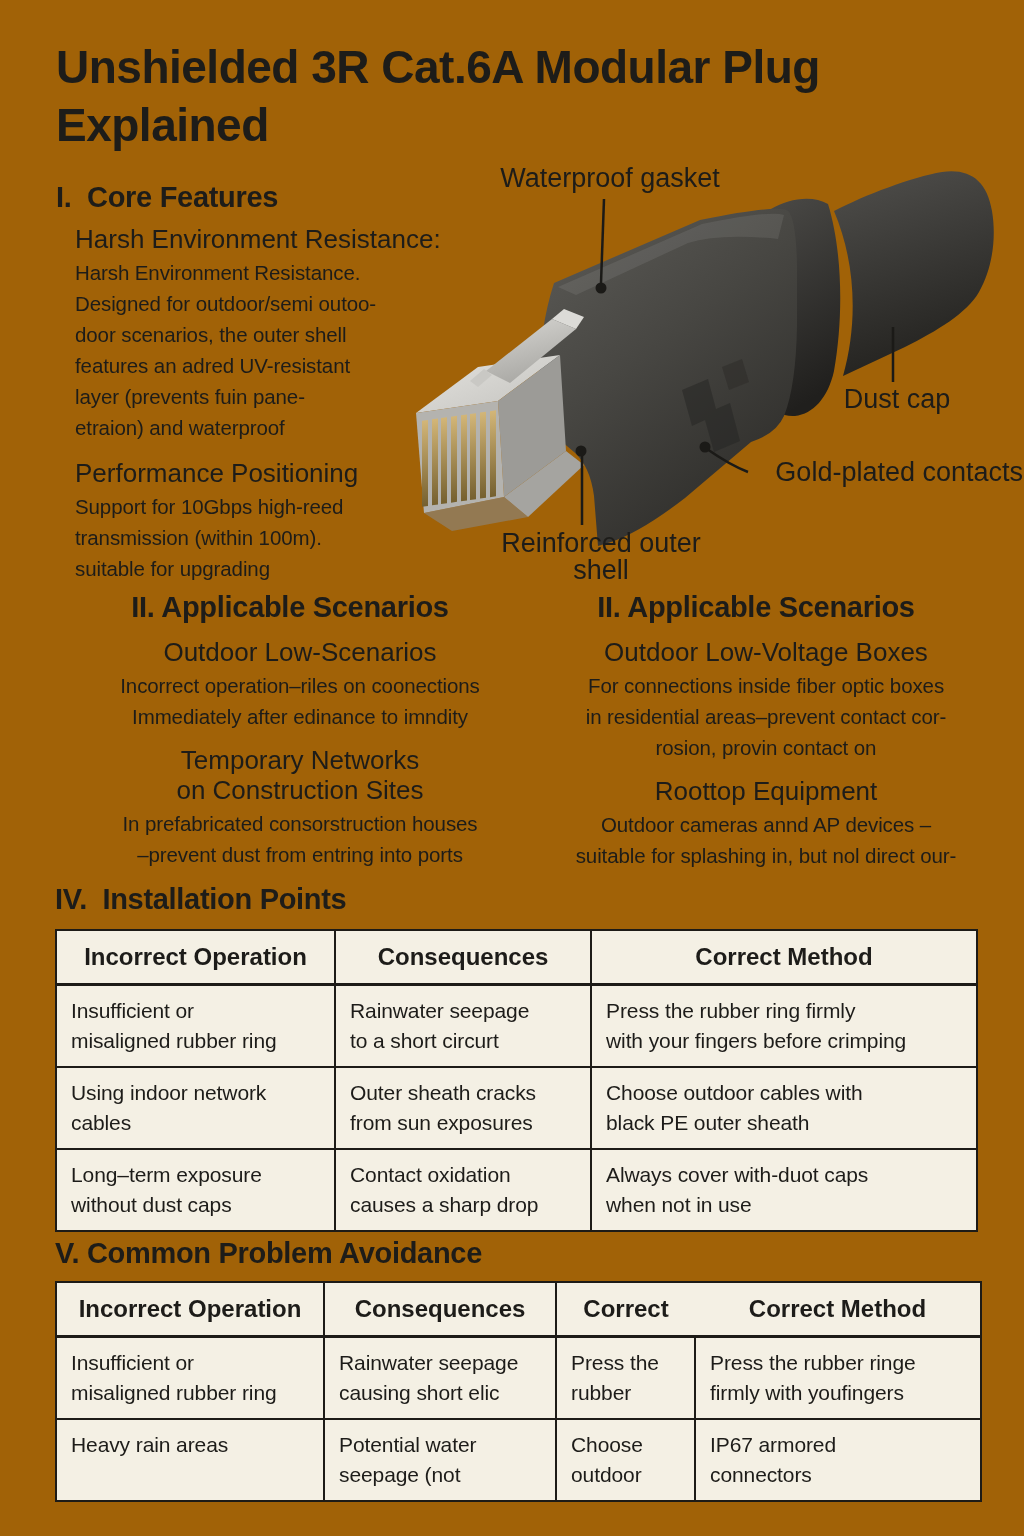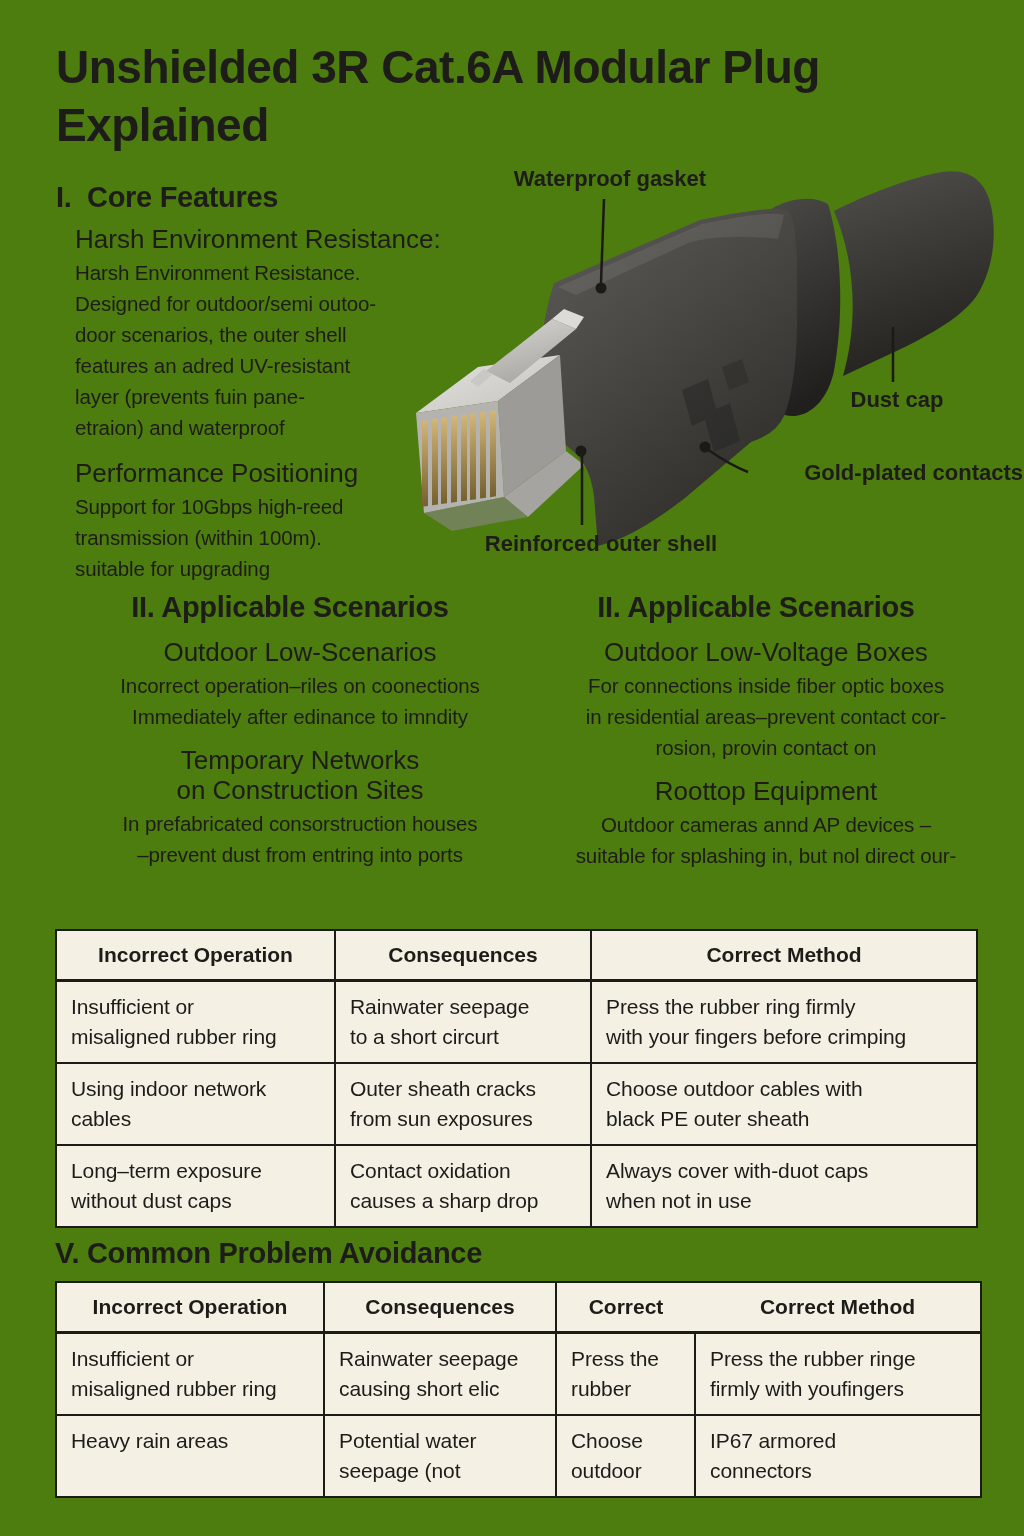--- a/index.html
+++ b/index.html
@@ -1,19 +1,19 @@
 <!DOCTYPE html>
 <html><head>
 <meta charset="utf-8">
 <style>
   html,body{margin:0;padding:0;}
   #page{
     position:relative;
     width:1024px;height:1536px;
-    background:#4d7c0f;
+    background:#a16207;
     color:#1d1c19;
     font-family:"Liberation Sans", sans-serif;
     overflow:hidden;
   }
   #page-title{
     position:absolute;left:56px;top:38px;width:920px;
     font-size:46px;font-weight:700;line-height:58px;letter-spacing:-0.5px;
     margin:0;white-space:pre-line;
   }
   .sec-head{
@@ -24,21 +24,21 @@
   #core-head{left:56px;top:181px;}
   #core-items{position:absolute;left:75px;top:224px;width:400px;}
   .sub-head{font-size:26px;font-weight:400;line-height:30px;margin:0 0 3px 0;white-space:pre-line;}
   .body-text{font-size:20.5px;line-height:31px;letter-spacing:-0.1px;white-space:pre-line;}
   .feature + .feature{margin-top:15px;}
 
   
   #figure{position:absolute;left:390px;top:165px;width:634px;height:410px;}
   #connector-svg{position:absolute;left:0;top:0;}
   .fig-label{
-    position:absolute;font-size:22px;font-weight:700;line-height:27px;
+    position:absolute;font-size:27px;font-weight:400;line-height:27px;
   }
   #lbl-gasket{left:95px;top:0px;width:250px;text-align:center;}
   #lbl-dust{left:452px;top:221px;width:110px;text-align:center;}
   #lbl-gold{left:363px;top:294px;width:270px;text-align:right;}
   #lbl-shell{left:86px;top:365px;width:250px;text-align:center;}
 
   
   .scen-col{position:absolute;width:470px;text-align:center;}
   #scen-left{left:55px;top:591px;}
   #scen-right{left:521px;top:591px;}
@@ -50,21 +50,21 @@
   #install-head{left:55px;top:883px;}
   #problem-head{left:55px;top:1237px;}
   table{
     position:absolute;border-collapse:collapse;background:#f4f0e4;
     table-layout:fixed;
   }
   #table-iv{left:55px;top:929px;width:921px;}
   #table-v{left:55px;top:1281px;width:925px;}
   th,td{border:2px solid #1d1b17;}
   th{
-    font-size:21px;font-weight:700;text-align:center;
+    font-size:24px;font-weight:700;text-align:center;
     padding:12px 6px;border-bottom-width:3px;
   }
   td{
     font-size:21px;line-height:30px;vertical-align:top;
     padding:10px 14px;white-space:pre-line;letter-spacing:-0.1px;
   }
   #table-v th.merged-l{border-right:none;}
   #table-v th.merged-r{border-left:none;}
 </style>
 </head>
@@ -203,20 +203,21 @@
 rosion, provin contact on</div>
       </div>
       <div class="feature">
         <div class="sub-head">Roottop Equipment</div>
         <div class="body-text">Outdoor cameras annd AP devices –
 suitable for splashing in, but nol direct our-</div>
       </div>
     </div>
   </div>
 
+  <div class="sec-head" id="install-head">IV.&nbsp; Installation Points</div>
 
   <table id="table-iv">
     <colgroup>
         <col style="width:279px">
         <col style="width:256px">
         <col style="width:386px">
       </colgroup>
     <thead>
       <tr>
         <th>Incorrect Operation</th>

